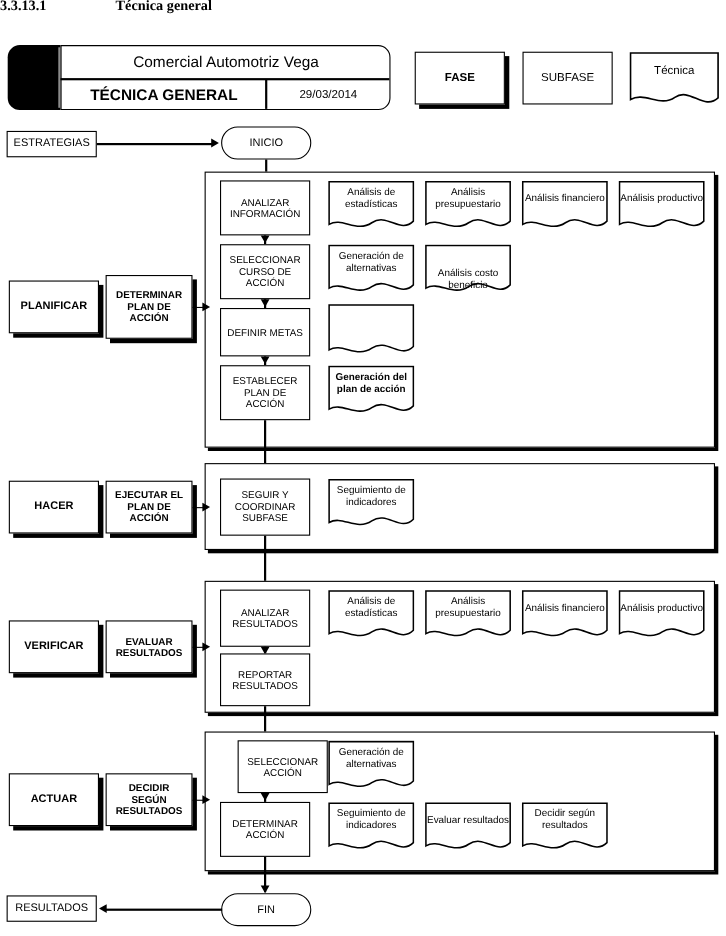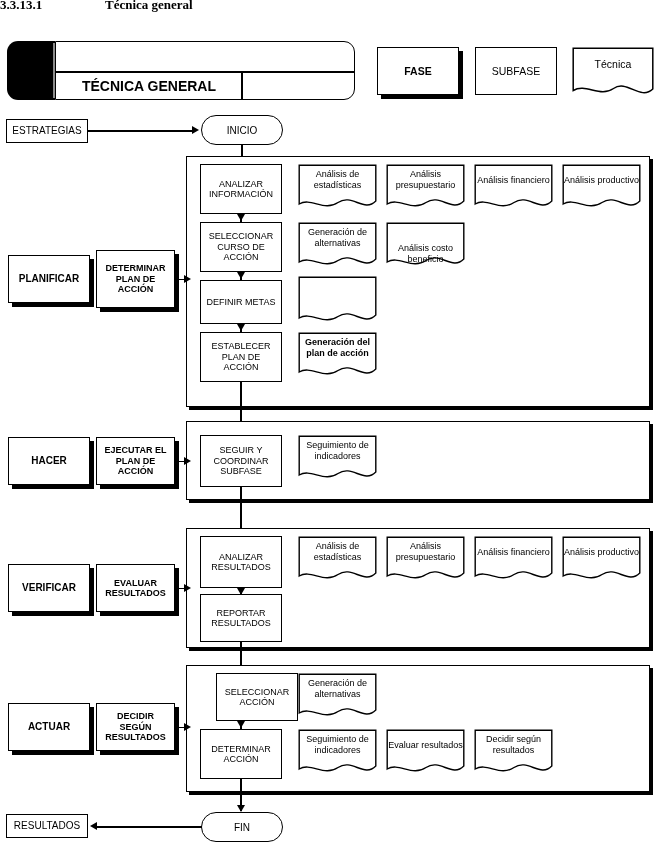--- a/index.html
+++ b/index.html
@@ -78,23 +78,25 @@
 </head>
 <body>
 
 <div id="doc-title">
   <span class="num">3.3.13.1</span><span>Técnica general</span>
 </div>
 
 <div id="hdr">
   <div class="logo"></div>
   <div class="frame"></div>
+  <div class="r1">Comercial Automotriz Vega</div>
   <div class="sep"></div>
   <div class="r2a">TÉCNICA GENERAL</div>
   <div class="vsep"></div>
+  <div class="r2b">29/03/2014</div>
 </div>
 
 <div class="abs rect shadow legend-lbl" style="left:377px;top:47px;width:82px;height:48px;">
   <span>FASE</span>
 </div>
 
 <div class="abs rect legend-lbl" style="left:475px;top:47px;width:82px;height:48px;">
   <span>SUBFASE</span>
 </div>
 

